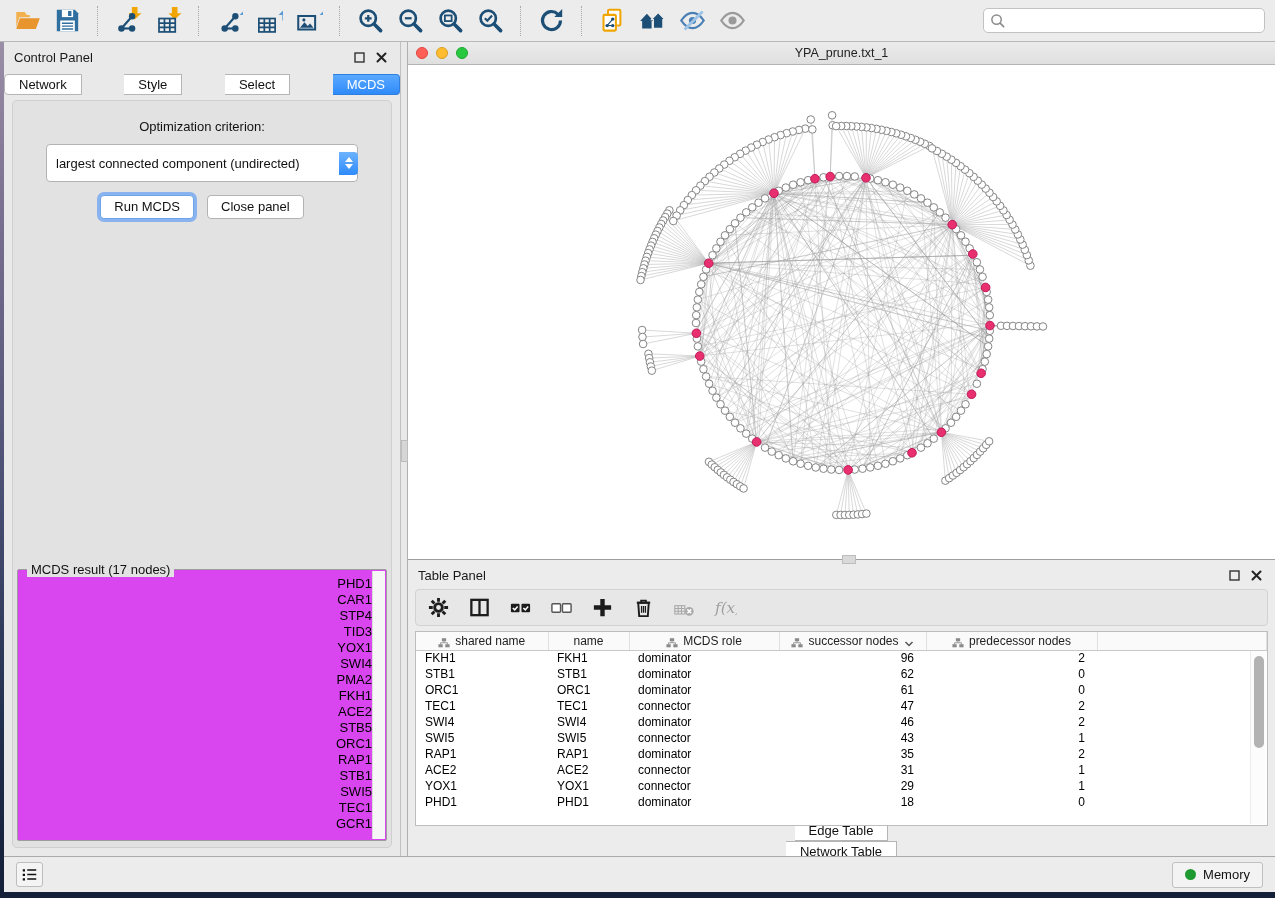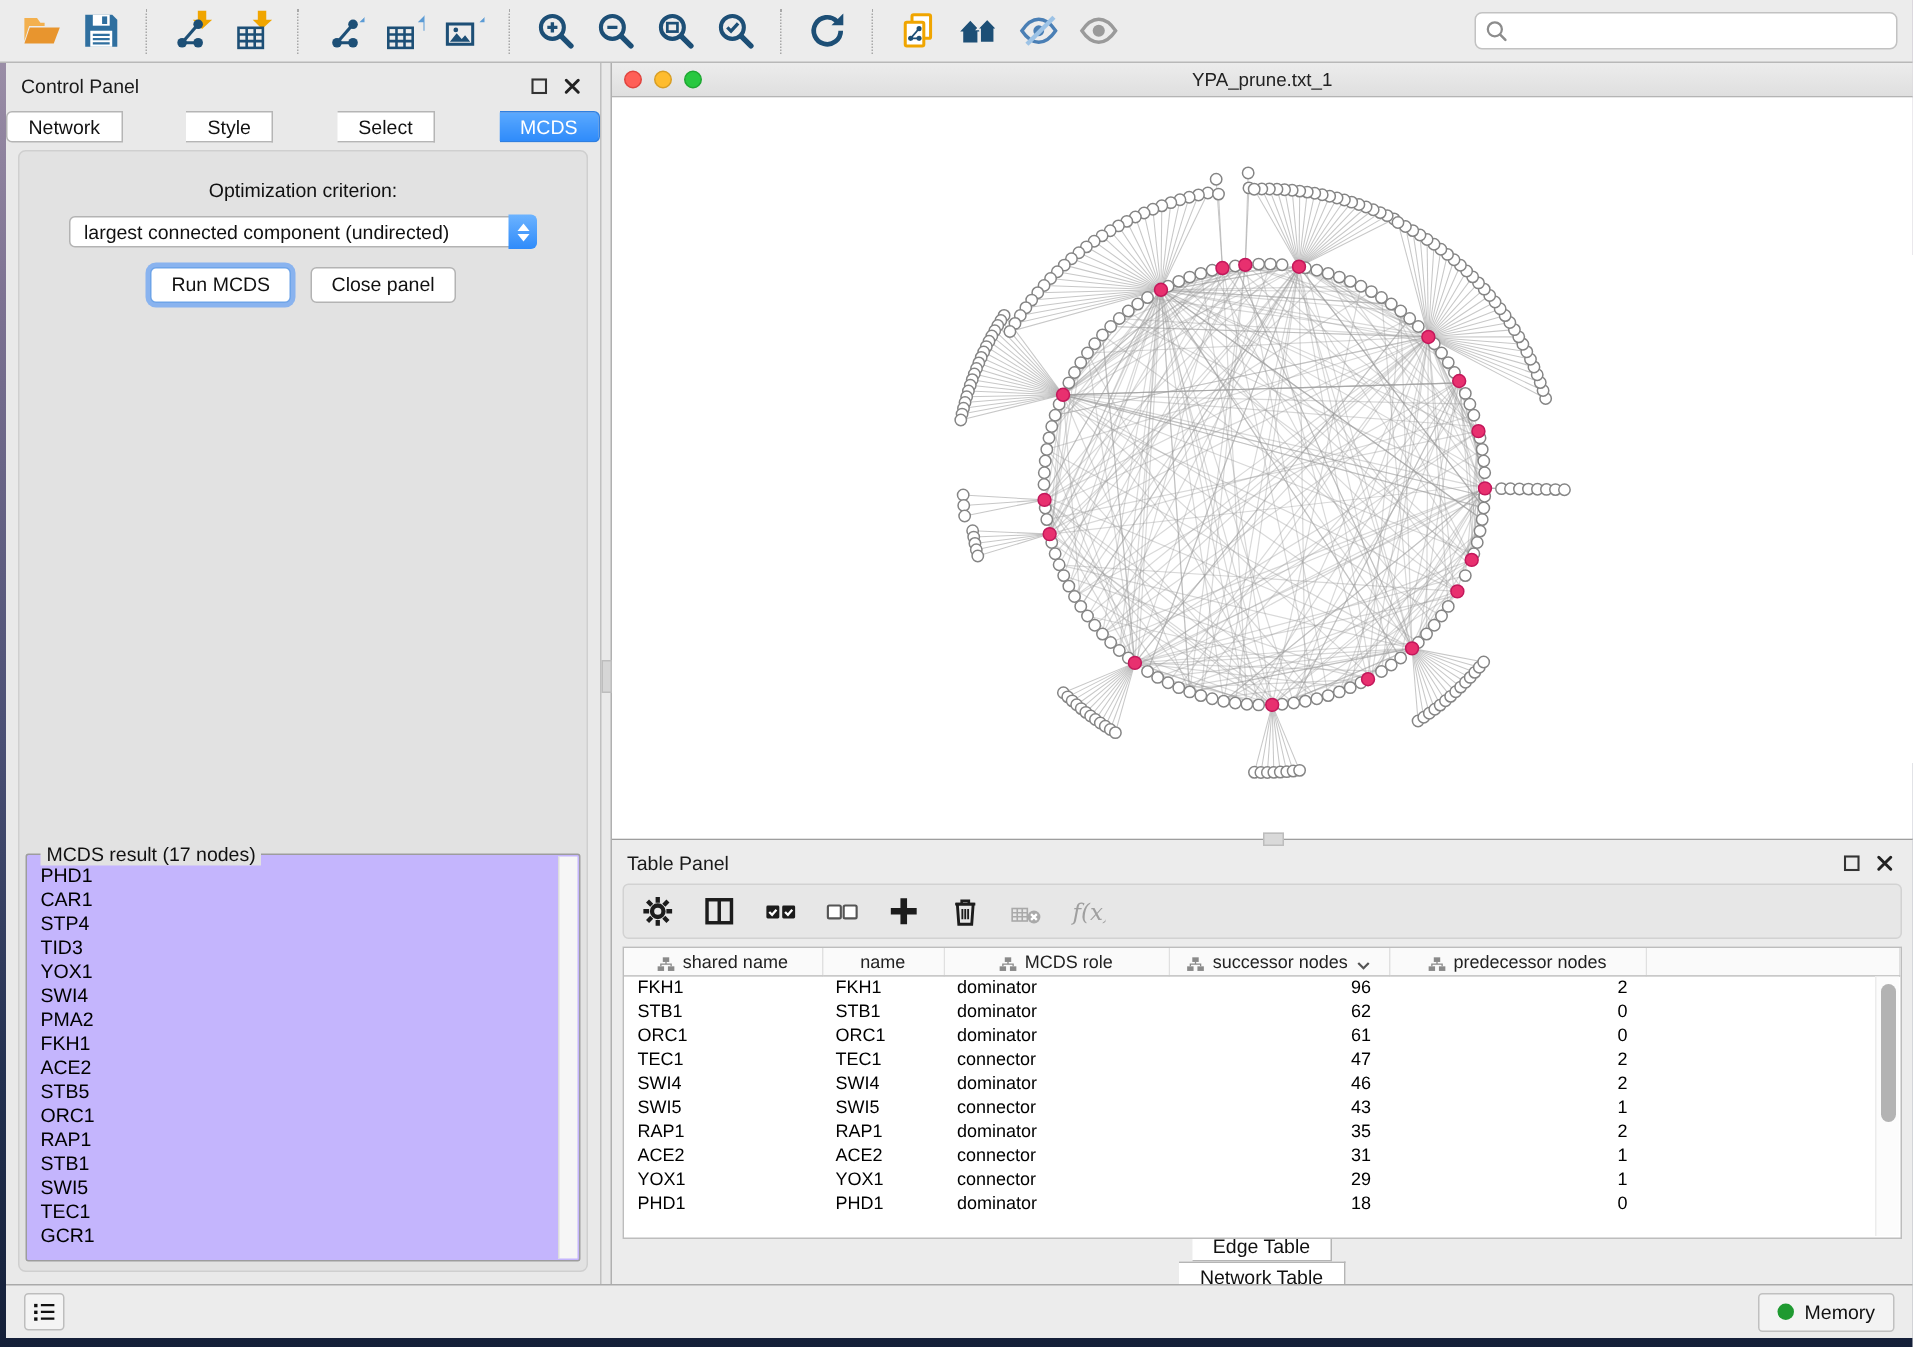--- a/index.html
+++ b/index.html
@@ -35,35 +35,35 @@
   .seg-tabs { display:flex; justify-content:space-between; margin-top:6px; }
   .seg-tab { font-size:13px; padding:2px 14px 3px 14px; background:#fff; border:1px solid #b5b5b5;
              border-left-width:0; color:#111; height:21px; line-height:15px; }
   .seg-tab:first-child { border-left-width:1px; border-radius:4px 0 0 4px; }
   .seg-tab:last-child { border-radius:0 4px 4px 0; }
   .seg-tab.sel { background:linear-gradient(180deg,#5aa9ff,#2f8bfa); border-color:#2f7fe0; color:#fff; }
 
   #cp-body { flex:1; margin:5px 8px 8px 8px; background:#e2e2e2; border:1px solid #cfcfcf;
              border-radius:5px; padding-top:18px; display:flex; flex-direction:column; min-height:0; }
   #opt-label { text-align:center; font-size:13px; color:#111; }
-  #criterion { margin:10px auto 0 auto; width:312px; height:21px; background:#fff;
+  #criterion { margin:10px auto 0 auto; width:312px; height:38px; background:#fff;
                border:1px solid #b3b3b3; border-radius:4px; display:flex; align-items:center; position:relative; }
   #criterion .val { flex:1; font-size:13px; padding-left:9px; color:#111; white-space:nowrap; }
   #criterion .stepper { width:19px; height:23px; margin:-1px -1px -1px 0; border-radius:0 4px 4px 0;
         background:linear-gradient(180deg,#6cb3ff,#2f8bfa); display:flex; flex-direction:column;
         align-items:center; justify-content:center; gap:2px; }
   .tri-up { width:0; height:0; border-left:4px solid transparent; border-right:4px solid transparent; border-bottom:5px solid #fff; }
   .tri-dn { width:0; height:0; border-left:4px solid transparent; border-right:4px solid transparent; border-top:5px solid #fff; }
   #cp-buttons { display:flex; justify-content:center; gap:13px; margin-top:13px; }
   .push-btn { font-size:13px; font-family:"Liberation Sans",sans-serif; background:#fff; border:1px solid #b3b3b3;
               border-radius:4px; padding:3px 13px 4px 13px; color:#111; }
   .push-btn.focused { box-shadow:0 0 0 3px rgba(63,140,250,.55); border-color:#6ea4e8; }
 
   #mcds-fieldset { margin:auto 4px 6px 4px; height:272px; border:1px solid #9d9d9d; border-radius:2px;
-                   background:#c4b5fd; position:relative; display:flex; }
+                   background:#d946ef; position:relative; display:flex;text-align:right; }
   #mcds-legend { position:absolute; top:-8px; left:9px; background:#e2e2e2; padding:0 4px; font-size:13px; color:#111; }
   #mcds-list { flex:1; overflow:hidden; padding:6px 0 0 9px; }
   #mcds-list .itm { font-size:13px; line-height:16px; color:#000; }
   #mcds-scroll { width:13px; border-left:1px solid #dcdcdc; background:#f6f6f6; margin:1px 1px 1px 0; }
 
   
   #v-splitter { width:8px; background:#e9e9e9; border-left:1px solid #c0c0c0; border-right:1px solid #b0b0b0; position:relative; }
   #v-splitter .grip { position:absolute; top:398px; left:0px; width:7px; height:22px; background:#d6d6d6; border:1px solid #bdbdbd; }
 
   

